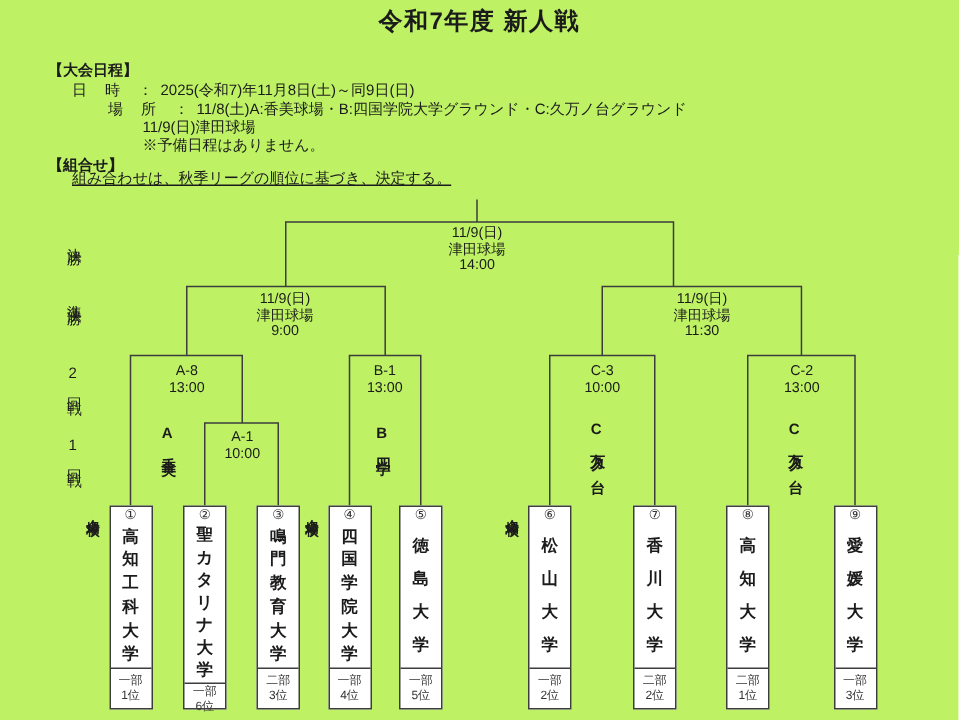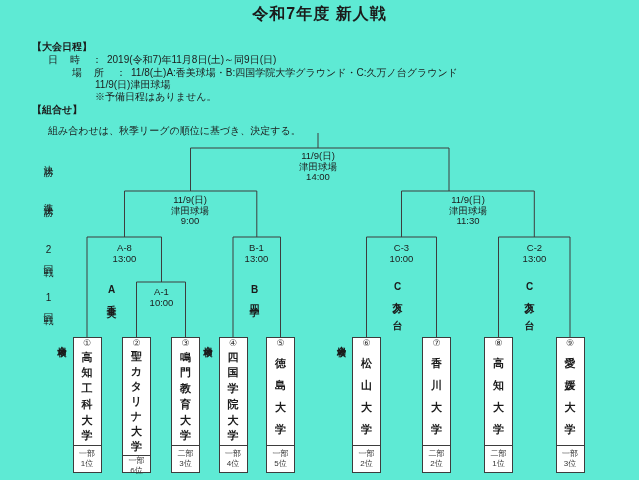--- a/index.html
+++ b/index.html
@@ -1,17 +1,17 @@
 <!DOCTYPE html>
 <html><head>
 <meta charset="utf-8">
 <style>
   html,body{margin:0;padding:0;background:#fff;}
   .page{
-    position:relative;width:639px;height:480px;background:#5eead4;
+    position:relative;width:639px;height:480px;background:#bef264;
     font-family:"Liberation Sans", sans-serif;color:#1b1b1b;overflow:hidden;
   }
   .title{
     position:absolute;top:4px;left:0;width:639px;text-align:center;
     font-size:16px;font-weight:bold;letter-spacing:1px;margin:0;
   }
   .sec-head{position:absolute;left:32px;font-size:10px;font-weight:bold;white-space:nowrap;}
   .info-line{position:absolute;font-size:10px;white-space:nowrap;}
   .lbl{letter-spacing:1px;margin-right:4px;}
   svg.bracket{position:absolute;left:0;top:0;}
@@ -51,30 +51,30 @@
 </style>
 </head>
 <body>
 
 <div class="page">
 
   <h1 class="title">令和7年度 新人戦</h1>
 
   <div class="sec-head" style="top:40px;">【大会日程】</div>
   <div class="info-line" style="left:48px;top:53px;">
-    <span class="lbl">日　時　：</span><span>2019(令和7)年11月8日(土)～同9日(日)</span>
+    <span class="lbl">日　時　：</span><span>2025(令和7)年11月8日(土)～同9日(日)</span>
   </div>
   <div class="info-line" style="left:48px;top:66px;margin-left:24px;">
     <span class="lbl">場　所　：</span><span>11/8(土)A:香美球場・B:四国学院大学グラウンド・C:久万ノ台グラウンド</span>
   </div>
   <div class="info-line" style="left:95px;top:78px;">11/9(日)津田球場</div>
   <div class="info-line" style="left:95px;top:90px;">※予備日程はありません。</div>
 
   <div class="sec-head" style="top:103px;">【組合せ】</div>
-  <div class="info-line" style="left:48px;top:124px;">組み合わせは、秋季リーグの順位に基づき、決定する。</div>
+  <div class="info-line" style="left:48px;top:112px;text-decoration:underline;">組み合わせは、秋季リーグの順位に基づき、決定する。</div>
 
   <div class="vtext round-label" style="top:157px;">決勝</div>
   <div class="vtext round-label" style="top:195px;">準決勝</div>
   <div class="vtext round-label" style="top:244px;">2回戦</div>
   <div class="vtext round-label" style="top:292px;">1回戦</div>
 
   <svg class="bracket" width="639" height="480" viewBox="0 0 639 480">
     <path d="M318 133 L318 148"></path>
     <path d="M190.5 191 L190.5 148 L449 148 L449 191"></path>
     <path d="M124.5 237 L124.5 191 L256.8 191 L256.8 237"></path>

